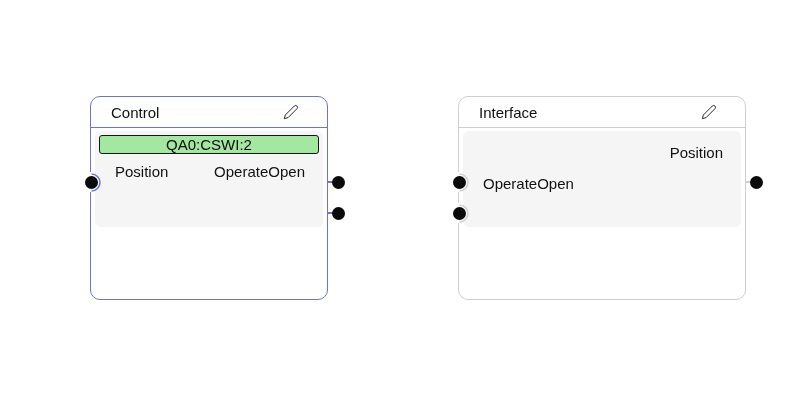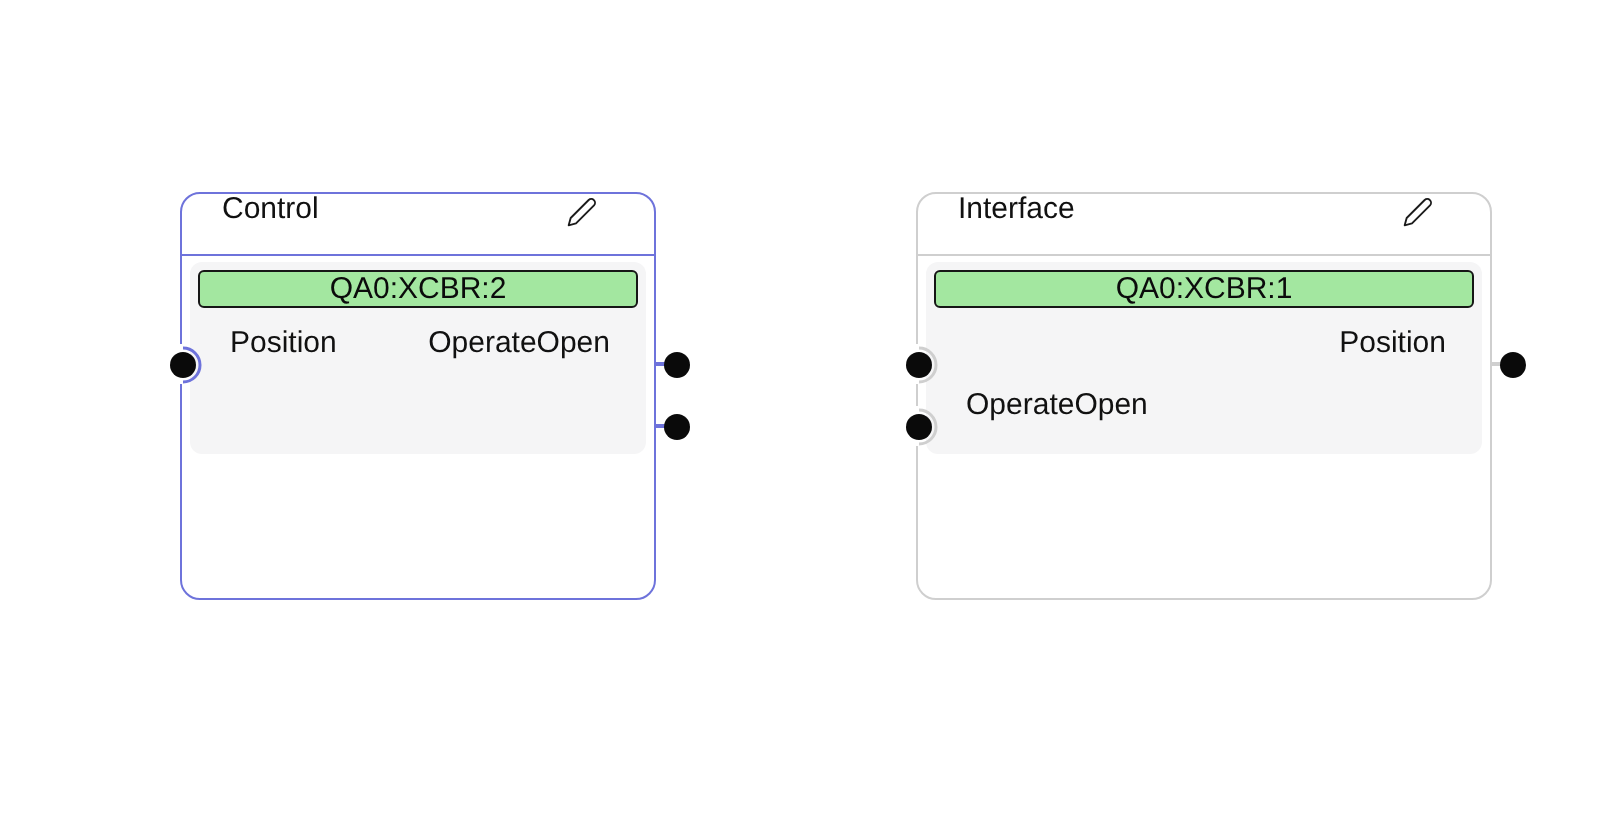--- a/index.html
+++ b/index.html
@@ -21,21 +21,21 @@
     border:1.5px solid var(--bc);
     border-radius:10px;
     box-sizing:border-box;
   }
   .node-control{left:90px;width:238px;--bc:#6e73db;}
   .node-interface{left:458px;width:288px;--bc:#cfcfcf;}
 
   .node-header{
     height:30px;
     display:flex;
-    align-items:flex-start;
+    align-items:center;
     justify-content:space-between;
     padding:0 28px 0 20px;
     border-bottom:1px solid var(--bc);
   }
   .node-title{
     font-size:15px;
     line-height:15px;
     color:#111111;
     white-space:nowrap;
   }
@@ -107,21 +107,21 @@
   <div class="node node-control">
     <div class="node-header">
       <span class="node-title">Control</span>
       <span class="edit-icon">
         <svg width="16" height="16" viewBox="0 0 24 24" fill="none" stroke="currentColor" stroke-width="1.4" stroke-linejoin="round">
           <path d="M17 3a2.83 2.83 0 0 1 4 4L7.5 20.5 2 22l1.5-5.5L17 3z"></path>
         </svg>
       </span>
     </div>
     <div class="node-body">
-      <div class="badge">QA0:XCBR:2</div>
+      <div class="badge">QA0:CSWI:2</div>
       <div class="rows">
         <div class="row">
           <span class="cell-left">Position</span>
           <span class="cell-right">OperateOpen</span>
         </div>
       </div>
     </div>
 
     <div class="port port-l" style="top:85px">
       <span class="patch"></span>
@@ -143,21 +143,20 @@
   <div class="node node-interface">
     <div class="node-header">
       <span class="node-title">Interface</span>
       <span class="edit-icon">
         <svg width="16" height="16" viewBox="0 0 24 24" fill="none" stroke="currentColor" stroke-width="1.4" stroke-linejoin="round">
           <path d="M17 3a2.83 2.83 0 0 1 4 4L7.5 20.5 2 22l1.5-5.5L17 3z"></path>
         </svg>
       </span>
     </div>
     <div class="node-body">
-      <div class="badge">QA0:XCBR:1</div>
       <div class="rows">
         <div class="row">
           <span class="cell-right">Position</span>
         </div>
         <div class="row">
           <span class="cell-left">OperateOpen</span>
           <span class="cell-right"></span>
         </div>
       </div>
     </div>

